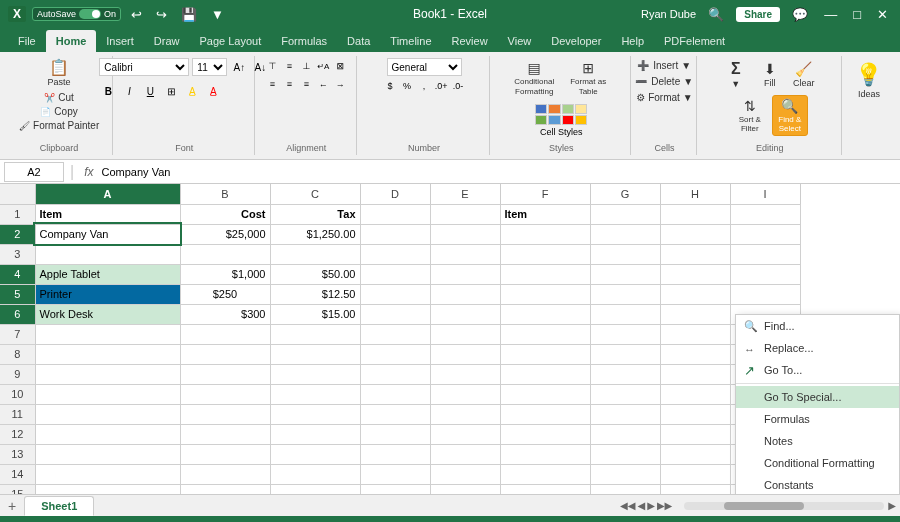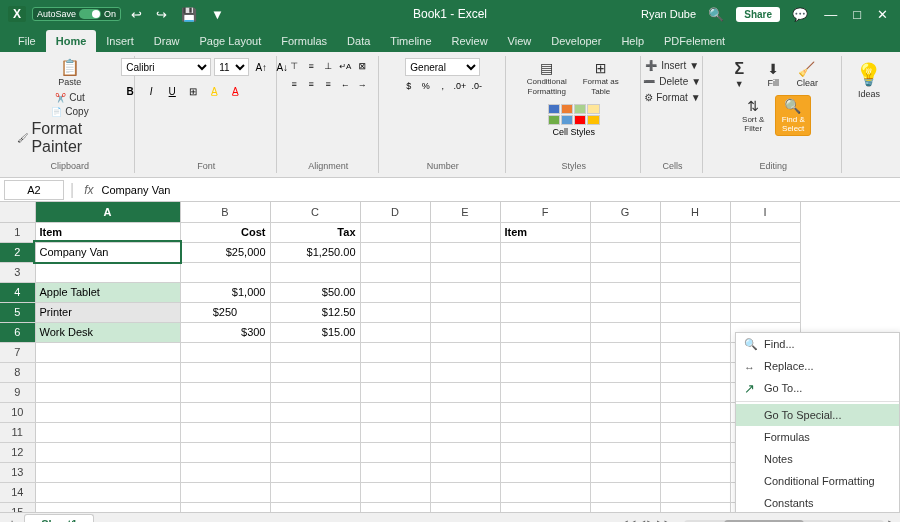--- a/index.html
+++ b/index.html
@@ -269,21 +269,21 @@
         <div class="rb-btn" style="flex-direction:row;gap:3px;padding:1px 3px;">
           <span>✂️</span>
             <span style="font-size:10px;">Cut</span>
         </div>
         <div class="rb-btn" style="flex-direction:row;gap:3px;padding:1px 3px;">
           <span>📄</span>
             <span style="font-size:10px;">Copy</span>
         </div>
         <div class="rb-btn" style="flex-direction:row;gap:3px;padding:1px 3px;">
           <span>🖌</span>
-            <span style="font-size:16px;">Format Painter</span>
+            <span style="font-size:10px;">Format Painter</span>
         </div>
       </div>
     </div>
     <div class="ribbon-group-label">Clipboard</div>
   </div>
 
   <div class="ribbon-group" style="min-width:140px;">
     <div class="ribbon-group-content" style="flex-direction:column;align-items:flex-start;gap:6px;">
       <div class="font-row">
         <select class="font-select">
@@ -499,21 +499,21 @@
             <td class="cell col-c" style="text-align: right;">$50.00</td>
             <td class="cell col-d"></td>
             <td class="cell col-e"></td>
             <td class="cell col-f"></td>
             <td class="cell col-g"></td>
             <td class="cell col-h"></td>
             <td class="cell col-i"></td>
           </tr>
           <tr>
             <td class="row-num" style="background: rgb(33, 115, 70); color: white;">5</td>
-            <td class="cell col-a" style="background: #e5e5e5; margin-left: 16px;">Printer</td>
+            <td class="cell col-a" style="background: #0369a1; margin-left: 16px;">Printer</td>
             <td class="cell col-b" style="text-align: center; margin-top: 40px;">$250</td>
             <td class="cell col-c" style="text-align: right;">$12.50</td>
             <td class="cell col-d"></td>
             <td class="cell col-e"></td>
             <td class="cell col-f"></td>
             <td class="cell col-g"></td>
             <td class="cell col-h"></td>
             <td class="cell col-i"></td>
           </tr>
           <tr>

